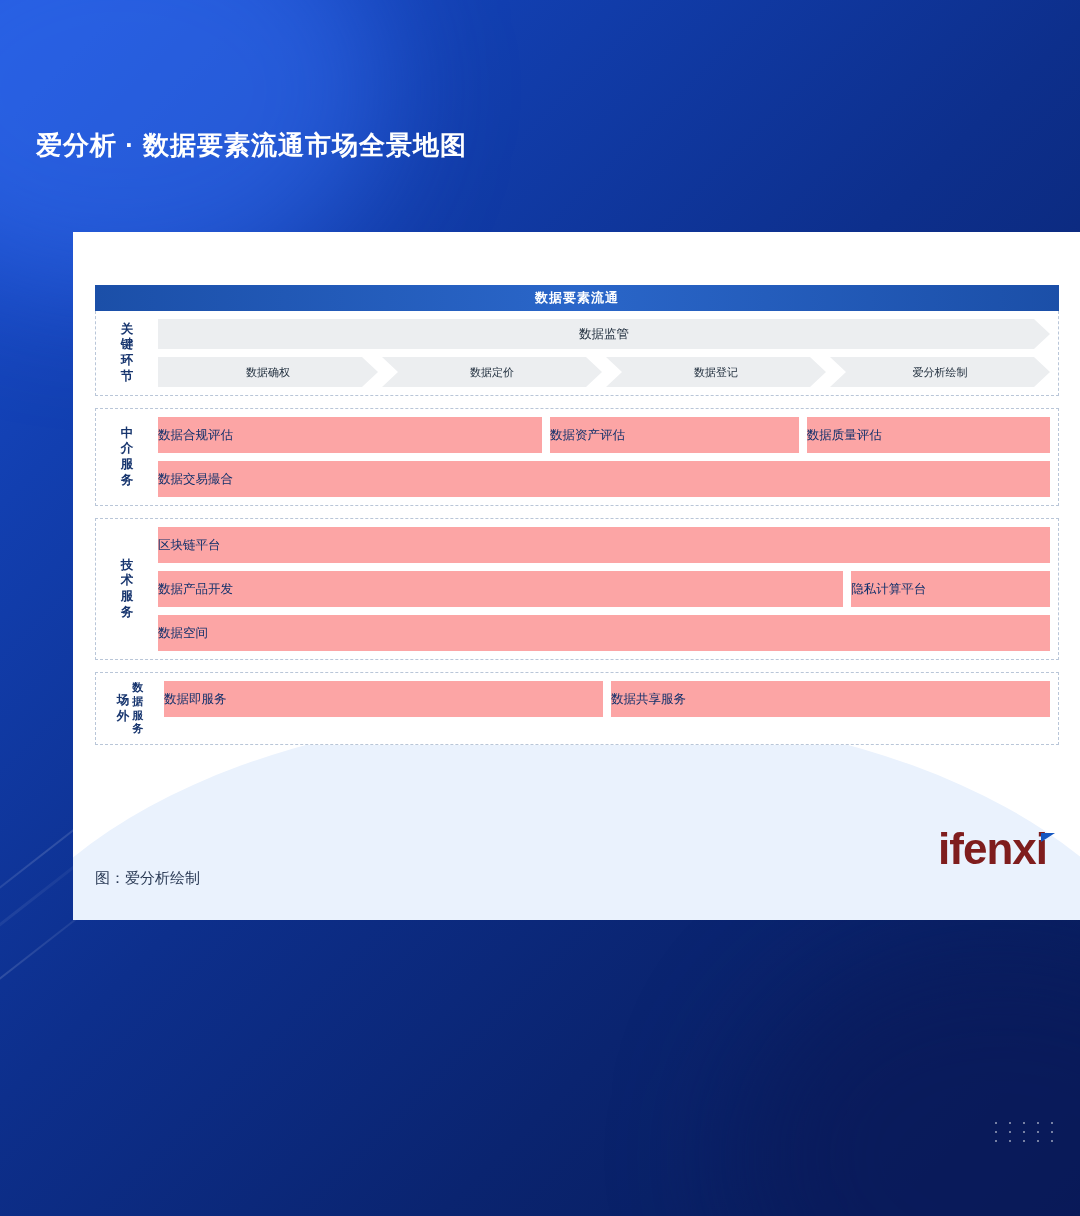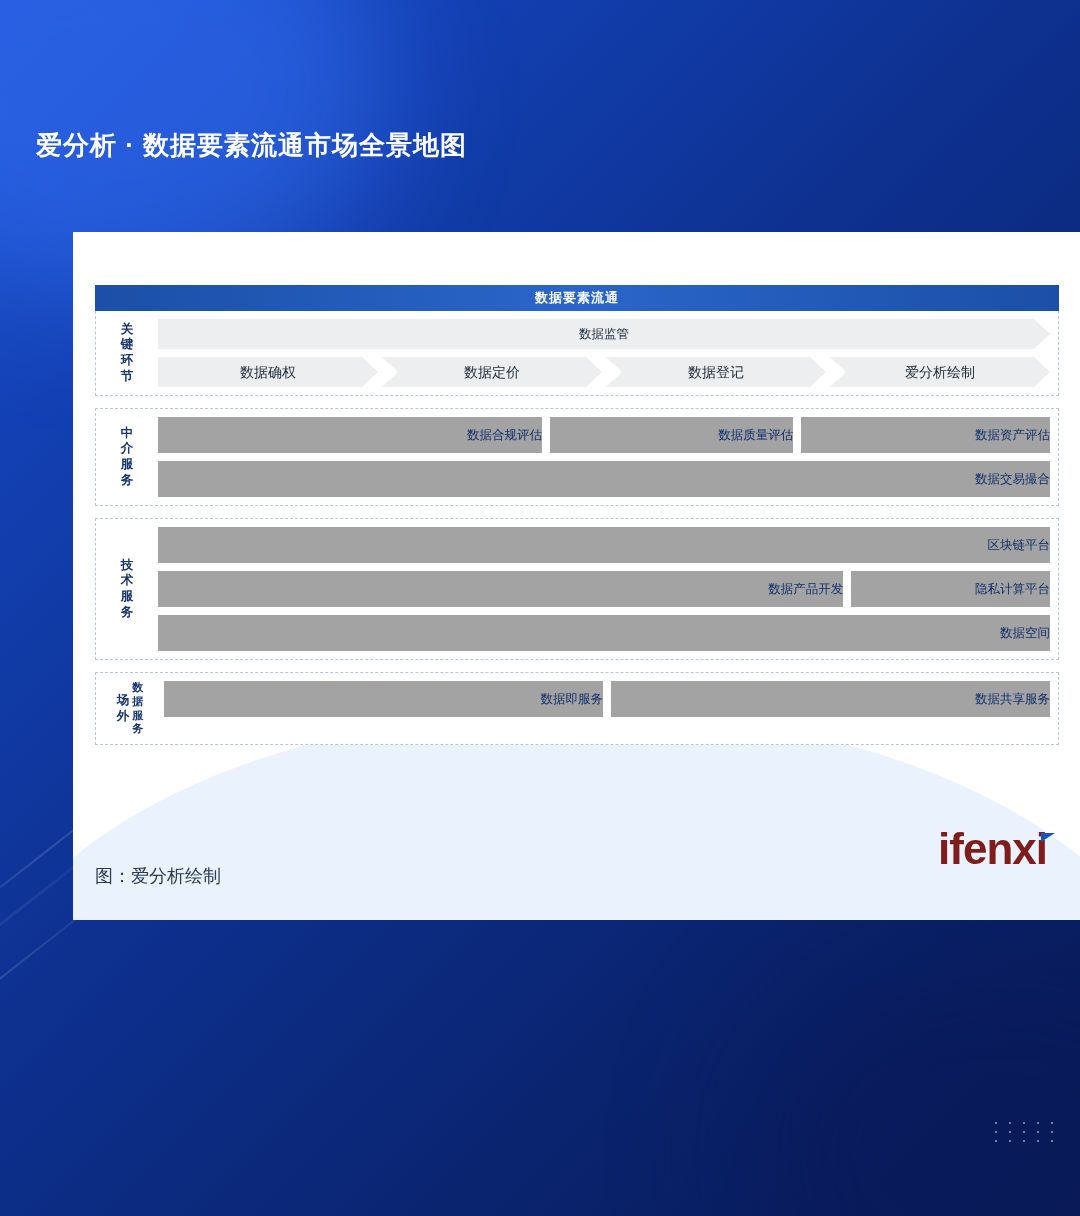--- a/index.html
+++ b/index.html
@@ -126,40 +126,40 @@
     flex-direction: column;
     gap: 8px;
   }
 
   .row {
     display: flex;
     gap: 8px;
   }
 
   .cell {
-    background: #a3a3a3;
+    background: #fca5a5;
     color: #11306b;
     font-size: 12.5px;
     height: 36px;
     line-height: 36px;
-    text-align: right;
+    text-align: left;
     flex: 1;
     font-family: Liberation Serif, serif;
   }
 
   
   .chev-row {
     display: flex;
     gap: 4px;
   }
   .chev {
     position: relative;
     background: #eceef0;
     color: #22303f;
-    font-size: 14px;
+    font-size: 11px;
     height: 30px;
     line-height: 30px;
     text-align: center;
     flex: 1;
     clip-path: polygon(0 0, calc(100% - 16px) 0, 100% 50%, calc(100% - 16px) 100%, 0 100%, 16px 50%);
   }
   .chev:first-child {
     clip-path: polygon(0 0, calc(100% - 16px) 0, 100% 50%, calc(100% - 16px) 100%, 0 100%);
   }
   .wide-arrow {
@@ -172,21 +172,21 @@
     text-align: center;
     width: 100%;
     clip-path: polygon(0 0, calc(100% - 16px) 0, 100% 50%, calc(100% - 16px) 100%, 0 100%);
   }
 
   .footnote {
     position: absolute;
     left: 22px;
     bottom: 32px;
     color: #2a3a55;
-    font-size: 18px;
+    font-size: 15px;
   }
 
   .brand {
     position: absolute;
     right: 26px;
     bottom: 46px;
     color: #7f1d1d;
     font-size: 44px;
     font-weight: bold;
     letter-spacing: -1px;
@@ -266,22 +266,22 @@
           <div>
             <span>中</span>
             <span>介</span>
             <span>服</span>
             <span>务</span>
           </div>
         </div>
         <div class="sec-body">
           <div class="row">
             <div class="cell" style="flex:3.55">数据合规评估</div>
+            <div class="cell" style="flex:2.3">数据资产评估</div>
             <div class="cell" style="flex:2.25">数据质量评估</div>
-            <div class="cell" style="flex:2.3">数据资产评估</div>
           </div>
           <div class="row">
             <div class="cell">数据交易撮合</div>
           </div>
         </div>
       </div>
 
       <div class="section spaced">
         <div class="sec-label">
           <div>

